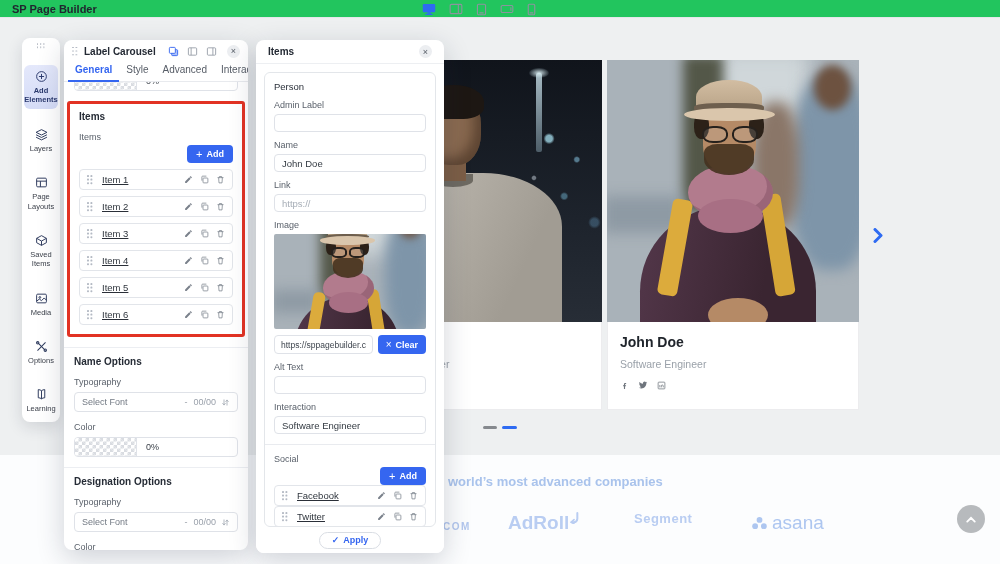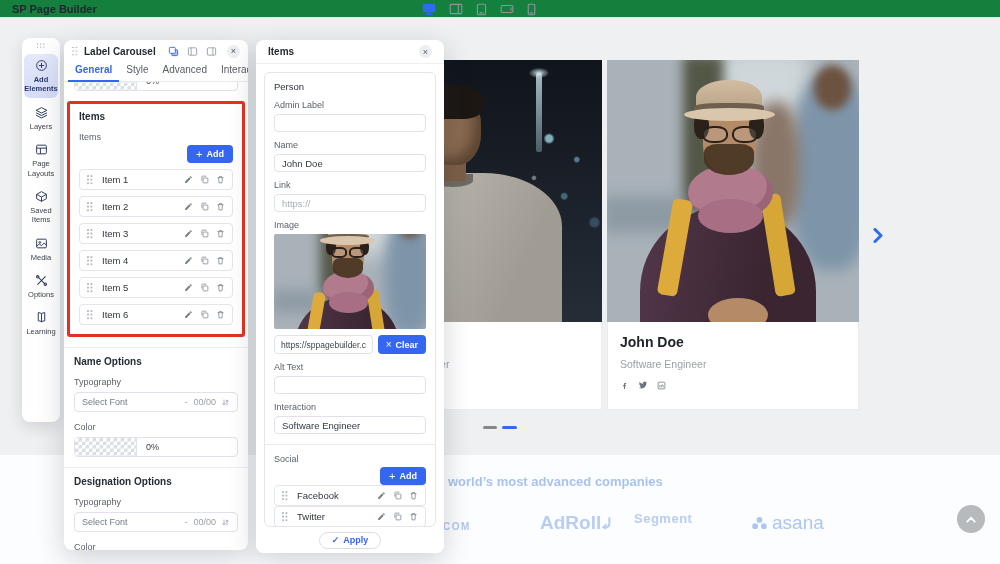--- a/index.html
+++ b/index.html
@@ -1,21 +1,21 @@
 <!DOCTYPE html>
 <html><head>
 <meta charset="utf-8">
 <style>
   * { box-sizing:border-box; margin:0; padding:0; }
   html,body { width:1000px; height:564px; }
   body { position:relative; overflow:hidden; background:#eef0f1; font-family:"Liberation Sans",sans-serif; color:#2a2f38; }
   svg { display:block; }
 
   
-  .topbar { position:absolute; left:0; top:0; width:1000px; height:18px; background:#15803d; border-bottom:1px solid #e5e7ea; z-index:60; }
+  .topbar { position:absolute; left:0; top:0; width:1000px; height:18px; background:#22c55e; border-bottom:1px solid #e5e7ea; z-index:60; }
   .app-title { position:absolute; left:12px; top:3px; font-size:11px; font-weight:700; color:#20262f; }
   .devices { position:absolute; left:422px; top:0; height:18px; display:flex; align-items:center; gap:13px; }
   .dev { display:flex; align-items:center; justify-content:center; cursor:pointer; }
   .topbar-right { position:absolute; right:7px; top:0; height:18px; display:flex; align-items:center; gap:7px; }
   .histbtn { display:flex; align-items:center; cursor:pointer; }
   .btn-preview { height:13px; padding:0 9px; font-size:9px; border:1px solid #d7dbe1; border-radius:3px; background:#fff; color:#3c434d; display:flex; align-items:center; cursor:pointer; }
   .btn-save { height:13px; padding:0 10px; font-size:9px; border-radius:3px; background:#3566f0; color:#fff; font-weight:700; display:flex; align-items:center; cursor:pointer; }
   .btn-more { width:17px; height:13px; border-radius:7px; background:#e9ebee; color:#596068; font-size:9px; line-height:6px; display:flex; align-items:center; justify-content:center; letter-spacing:.5px; cursor:pointer; }
 
   
@@ -73,50 +73,50 @@
   .next-arrow { position:absolute; left:873px; top:228px; color:#2e6bf2; z-index:2; cursor:pointer; }
   .dash { position:absolute; top:426px; height:3px; border-radius:2px; z-index:2; cursor:pointer; }
   .dash-grey { left:483px; width:14px; background:#85898e; }
   .dash-blue { left:502px; width:15px; background:#2e6bf2; }
 
   
   .clients { position:absolute; left:0; top:455px; width:1000px; height:109px; background:#fcfdfe; z-index:1; }
   .clients-heading { position:absolute; left:448px; top:474px; font-size:13px; font-weight:700; color:#a9c3ec; z-index:2; }
   .logo { position:absolute; color:#b9cdf2; z-index:2; }
   .logo-com { left:443px; top:521px; font-size:10px; font-weight:700; letter-spacing:1.5px; color:#b3c7ee; }
-  .logo-adroll { left:508px; top:512px; font-size:19px; font-weight:600; display:flex; align-items:center;margin-left:32px; }
+  .logo-adroll { left:508px; top:512px; font-size:19px; font-weight:600; display:flex; align-items:flex-start; }
   .logo-segment { left:634px; top:511px; font-size:13px; font-weight:600; letter-spacing:.5px; }
   .logo-asana { left:752px; top:512px; font-size:19px; font-weight:500; color:#adc6f0; display:flex; align-items:center; gap:5px; }
   .scrolltop { position:absolute; left:957px; top:505px; width:28px; height:28px; border-radius:50%; background:#b7babd; display:flex; align-items:center; justify-content:center; z-index:5; cursor:pointer; }
 
   
   .sidebar { position:absolute; left:22px; top:38px; width:38px; height:384px; background:#fff; border-radius:8px; box-shadow:0 5px 16px rgba(25,35,60,.14); z-index:40; display:flex; flex-direction:column; align-items:center; padding-top:5px; }
   .sb-grip { width:9px; height:5px; position:relative; margin-bottom:3px; cursor:grab; }
   .sb-grip::before { content:""; position:absolute; left:0; top:0; width:1.6px; height:1.6px; border-radius:50%; background:#b8bdc6;
      box-shadow:3.2px 0 #b8bdc6,6.4px 0 #b8bdc6,0 3.2px #b8bdc6,3.2px 3.2px #b8bdc6,6.4px 3.2px #b8bdc6; }
-  .sb-item { width:34px; margin-top:3px; padding:5px 0 4px; display:flex; flex-direction:column; align-items:center; gap:3px; border-radius:6px; color:#2e3b5e; cursor:pointer; }
+  .sb-item { width:34px; margin-top:14px; padding:5px 0 4px; display:flex; flex-direction:column; align-items:center; gap:3px; border-radius:6px; color:#2e3b5e; cursor:pointer; }
   .sb-item.active { background:linear-gradient(#e4e8fb,#d5dcf7); }
   .sb-label { font-size:7.5px; color:#3a3f49; text-align:center; line-height:1.25; }
   .sb-item.active .sb-label { color:#2b3a6e; font-weight:700; }
 
   
   .panel { position:absolute; background:#fff; border-radius:8px; box-shadow:0 8px 28px rgba(25,35,60,.20); overflow:hidden; }
   .grip6 { width:6px; height:11px; position:relative; cursor:grab; flex:0 0 auto; }
   .grip6::before { content:""; position:absolute; left:0; top:1px; width:1.7px; height:1.7px; border-radius:50%; background:#b4bac4;
      box-shadow:3.4px 0 #b4bac4,0 3.6px #b4bac4,3.4px 3.6px #b4bac4,0 7.2px #b4bac4,3.4px 7.2px #b4bac4; }
   .closebtn { width:13px; height:13px; border-radius:50%; background:#eceef1; color:#555c65; font-size:9px; display:flex; align-items:center; justify-content:center; cursor:pointer; flex:0 0 auto; }
   .checker { background-color:#fff; background-image:
     linear-gradient(45deg,#d9dce1 25%,transparent 25%,transparent 75%,#d9dce1 75%),
     linear-gradient(45deg,#d9dce1 25%,transparent 25%,transparent 75%,#d9dce1 75%);
     background-size:7px 7px; background-position:0 0,3.5px 3.5px; }
   .section-title { font-size:10px; font-weight:700; color:#262c36; }
   .field-label { font-size:9px; color:#5a616b; }
   .btn-add { height:18px; padding:0 9px; background:#3566f0; color:#fff; border:0; border-radius:4px; font-size:9px; font-weight:700; display:flex; align-items:center; gap:4px; cursor:pointer; font-family:inherit; }
   .plus { font-size:11px; font-weight:400; line-height:1; }
-  .item-row { height:21px; border:1px solid #e2e5ea; border-radius:4px; display:flex; align-items:center; padding:1px 7px; background:#fff; cursor:pointer; }
+  .item-row { height:21px; border:1px solid #e2e5ea; border-radius:4px; display:flex; align-items:center; padding:1px 7px; background:#fff; cursor:pointer;text-decoration:underline; }
   .row-label { font-size:9.5px; color:#2f353d; margin-left:9px; }
   .row-actions { margin-left:auto; display:flex; gap:7px; color:#7a818b; align-items:center; }
   .ract { cursor:pointer; display:flex; }
 
   
   .cpanel { left:64px; top:40px; width:184px; height:510px; z-index:45; }
   .cpanel-header { height:22px; display:flex; align-items:center; padding:0 8px; gap:6px; }
   .cpanel-title { font-size:10px; font-weight:700; color:#242a34; flex:1 1 auto; }
   .hicon { display:flex; cursor:pointer; margin-left:2px; }
   .cpanel-tabs { height:20px; display:flex; align-items:flex-end; padding:0 4px; border-bottom:1px solid #e8eaee; }

